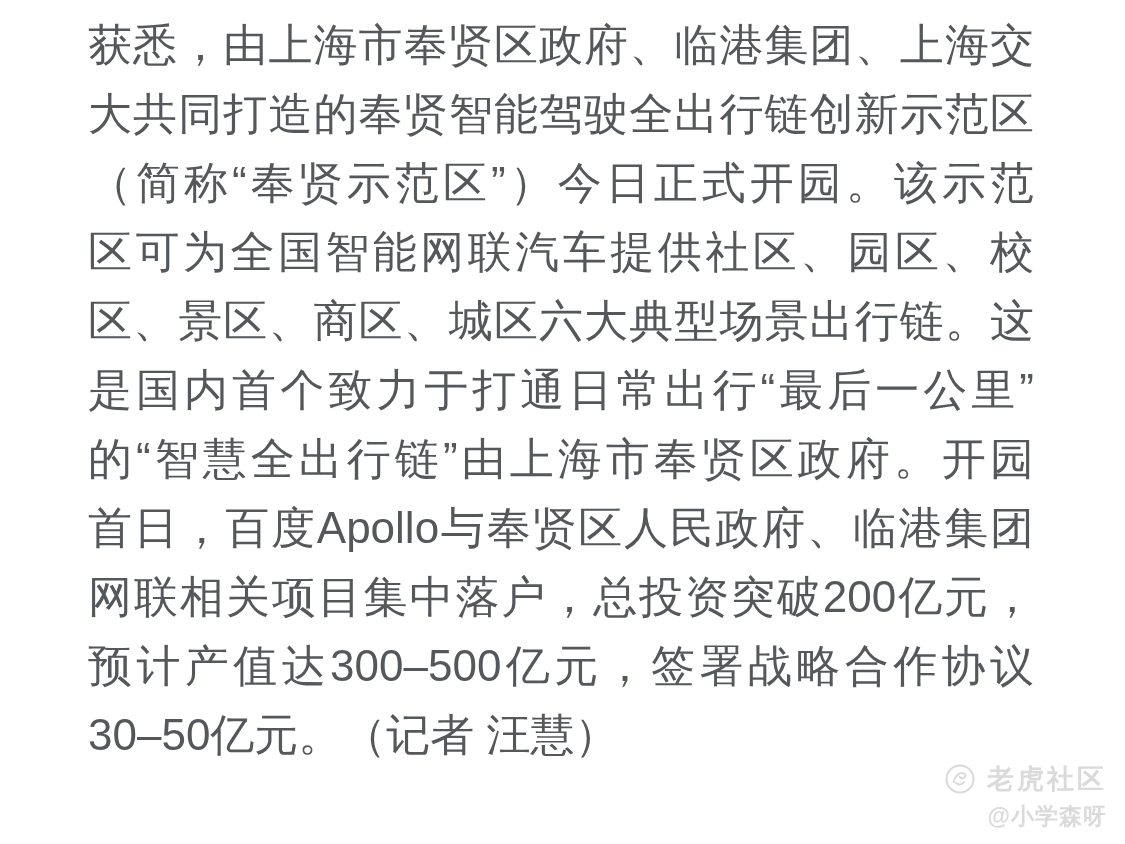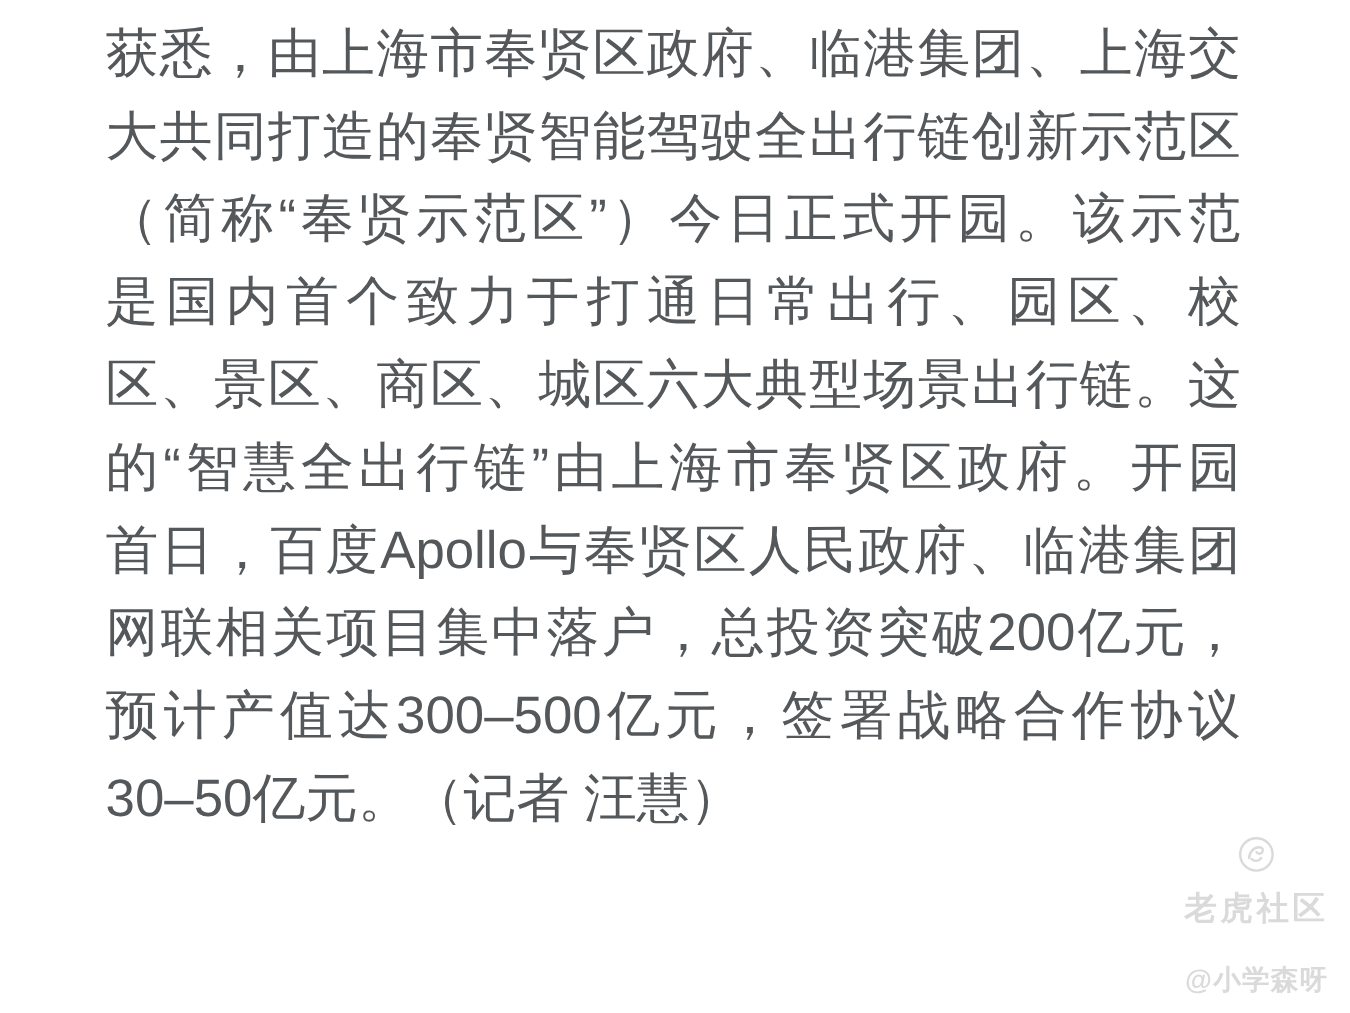--- a/index.html
+++ b/index.html
@@ -41,57 +41,57 @@
     bottom: 12px;
     text-align: right;
     color: #d9d9d9;
     user-select: none;
   }
   .wm-brand-row {
     display: flex;
     align-items: center;
     justify-content: flex-end;
     gap: 12px;
-    flex-direction: column;
   }
   .wm-icon {
     display: inline-block;
     width: 30px;
     height: 30px;
   }
   .wm-icon svg {
     display: block;
     width: 30px;
     height: 30px;
   }
   .wm-brand {
     font-size: 27px;
     letter-spacing: 3px;
     font-weight: 700;
     color: #dadada;
   }
   .wm-user {
-    margin-top: 26px;
+    margin-top: 4px;
     font-size: 23px;
     letter-spacing: 1px;
     font-weight: 700;
     color: #dadada;
   }
 </style>
 </head>
 <body>
 
 <div class="page">
 
   <div class="article">
     <div class="line">获悉，由上海市奉贤区政府、临港集团、上海交</div>
     <div class="line">大共同打造的奉贤智能驾驶全出行链创新示范区</div>
     <div class="line">（简称“奉贤示范区”）今日正式开园。该示范</div>
-    <div class="line">是国内首个致力于打通日常出行、园区、校</div>
+    <div class="line">区可为全国智能网联汽车提供社区、园区、校</div>
     <div class="line">区、景区、商区、城区六大典型场景出行链。这</div>
+    <div class="line">是国内首个致力于打通日常出行“最后一公里”</div>
     <div class="line">的“智慧全出行链”由上海市奉贤区政府。开园</div>
     <div class="line">首日，百度Apollo与奉贤区人民政府、临港集团</div>
     <div class="line">网联相关项目集中落户，总投资突破200亿元，</div>
     <div class="line">预计产值达300–500亿元，签署战略合作协议</div>
     <div class="line last">30–50亿元。（记者 汪慧）</div>
   </div>
 
   <div class="watermark">
     <div class="wm-brand-row">
       <span class="wm-icon">

